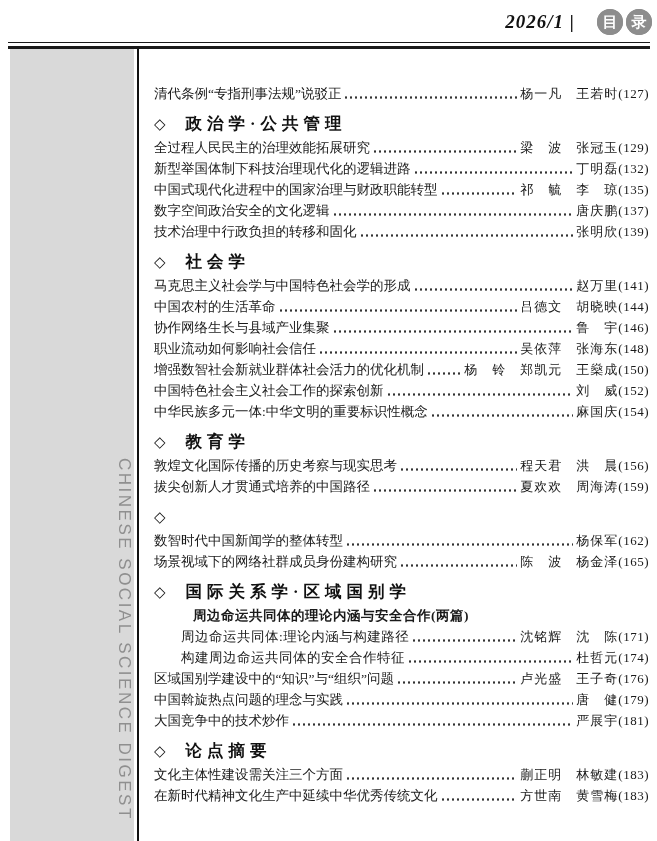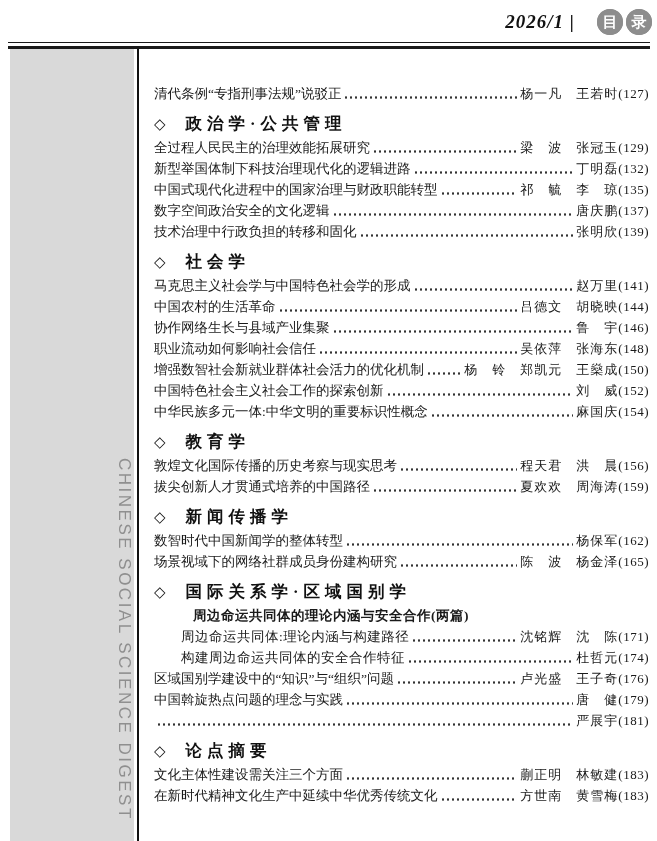--- a/index.html
+++ b/index.html
@@ -166,21 +166,20 @@
         <span class="pageno">(156)</span>
       </div>
       <div class="entry">
         <span class="etitle">拔尖创新人才贯通式培养的中国路径</span>
         <span class="leader"></span>
         <span class="authors">夏欢欢　周海涛</span>
         <span class="pageno">(159)</span>
       </div>
       <div class="section-heading">
         <span class="diamond">◇</span>
-        <span class="stitle">新闻传播学</span>
       </div>
       <div class="entry">
         <span class="etitle">数智时代中国新闻学的整体转型</span>
         <span class="leader"></span>
         <span class="authors">杨保军</span>
         <span class="pageno">(162)</span>
       </div>
       <div class="entry">
         <span class="etitle">场景视域下的网络社群成员身份建构研究</span>
         <span class="leader"></span>
@@ -212,20 +211,21 @@
         <span class="authors">卢光盛　王子奇</span>
         <span class="pageno">(176)</span>
       </div>
       <div class="entry">
         <span class="etitle">中国斡旋热点问题的理念与实践</span>
         <span class="leader"></span>
         <span class="authors">唐　健</span>
         <span class="pageno">(179)</span>
       </div>
       <div class="entry">
+        <span class="etitle">大国竞争中的技术炒作</span>
         <span class="leader"></span>
         <span class="authors">严展宇</span>
         <span class="pageno">(181)</span>
       </div>
       <div class="section-heading">
         <span class="diamond">◇</span>
         <span class="stitle">论点摘要</span>
       </div>
       <div class="entry">
         <span class="etitle">文化主体性建设需关注三个方面</span>

